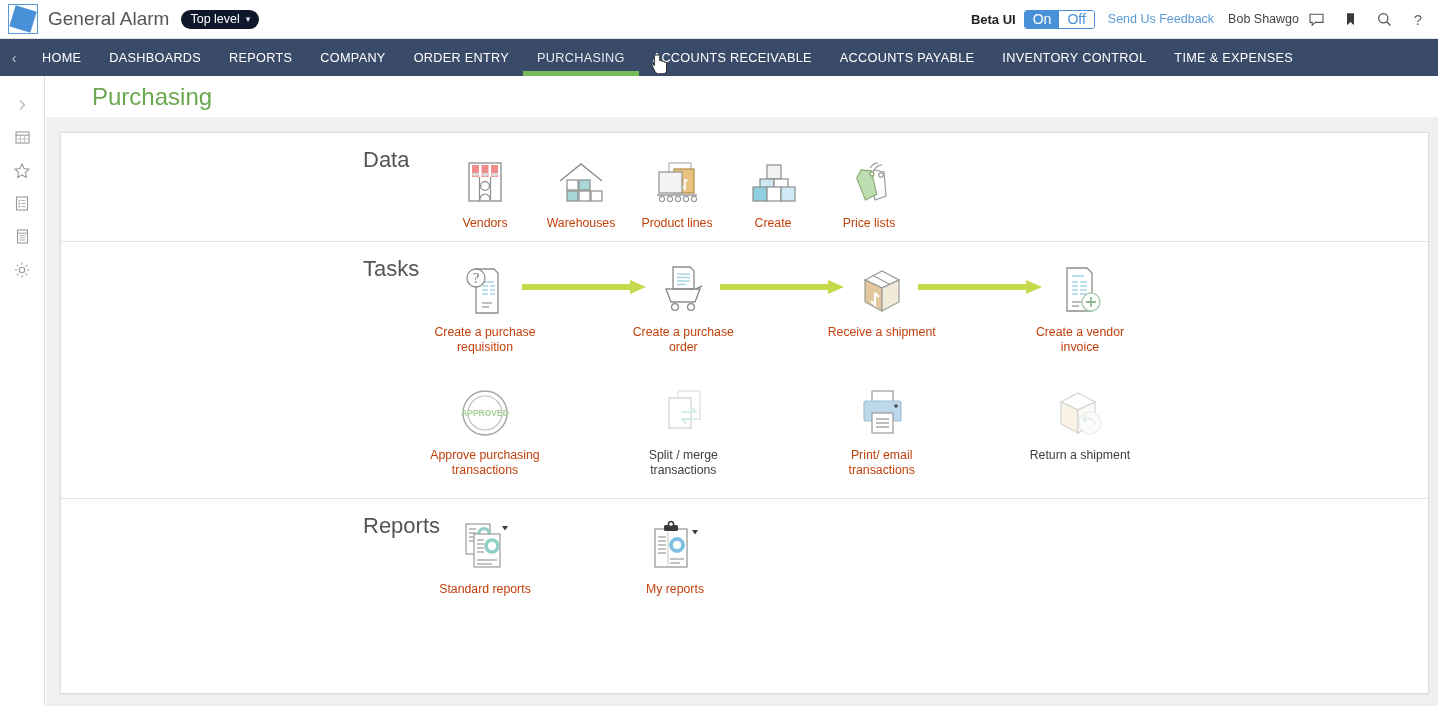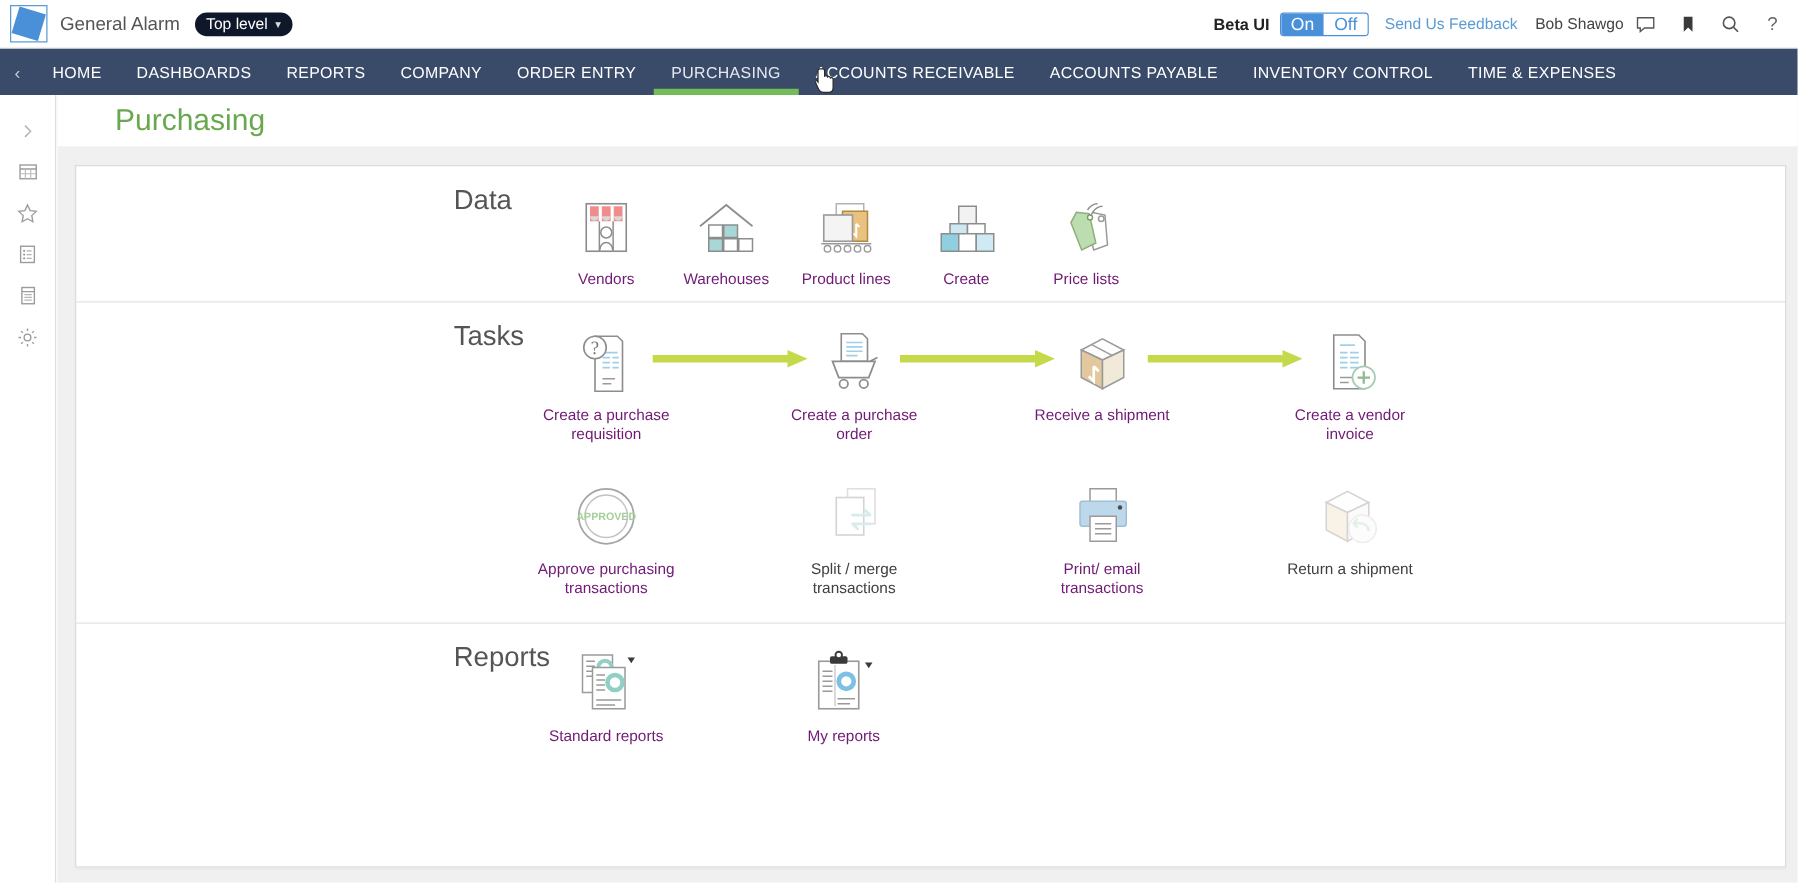--- a/index.html
+++ b/index.html
@@ -19,21 +19,21 @@
   }
   #brand-logo {
     width: 30px; height: 30px; margin-left: 8px;
     border: 1px solid #5b9bd5; position: relative; flex: none;
   }
   #brand-logo .diamond {
     position: absolute; left: 3px; top: 3px; width: 22px; height: 22px;
     background: #4a90d9; transform: rotate(17deg);
   }
   #app-title {
-    margin-left: 10px; font-size: 15px; color: #555555; white-space: nowrap;
+    margin-left: 10px; font-size: 19px; color: #555555; white-space: nowrap;
   }
   #org-pill {
     margin-left: 12px; background: #0f172a; color: #ffffff;
     border-radius: 11px; height: 19px; padding: 0 9px;
     display: inline-flex; align-items: center; font-size: 12.5px;
   }
   #org-pill .caret {
     margin-left: 6px; font-size: 9px; opacity: .85;
   }
   #header-right {
@@ -104,21 +104,21 @@
   .section + .section { border-top: 1px solid #e4e4e4; }
   .sec-wrap { position: relative; margin: 0 auto; width: 765px; margin-left: 302px; }
   .sec-title { position: absolute; left: 0; top: 14px; font-size: 22px; color: #555555; }
 
   .tile-row { display: flex; padding-left: 86px; }
   .tile {
     width: 96px; display: flex; flex-direction: column; align-items: center;
     padding-top: 14px; padding-bottom: 10px; position: relative;
   }
   .tile .ico { height: 62px; display: flex; align-items: flex-end; justify-content: center; }
-  .tile .lbl { margin-top: 7px; font-size: 12.3px; color: #701a75; text-align: center;
+  .tile .lbl { margin-top: 7px; font-size: 12.3px; color: #c2410c; text-align: center;
     line-height: 15px; width: 110px; }
   .tile.disabled .lbl { color: #404040; }
   .tile.disabled .ico { opacity: .42; }
 
   .arrow { width: 0; flex: 1 1 auto; display: flex; align-items: center;
     justify-content: center; padding-top: 14px; }
   .arrow-g { height: 62px; display: flex; align-items: center; }
 
   #data-section .tile-row { padding-left: 74px; }
   #reports-section .tile-row { padding-left: 74px; }

